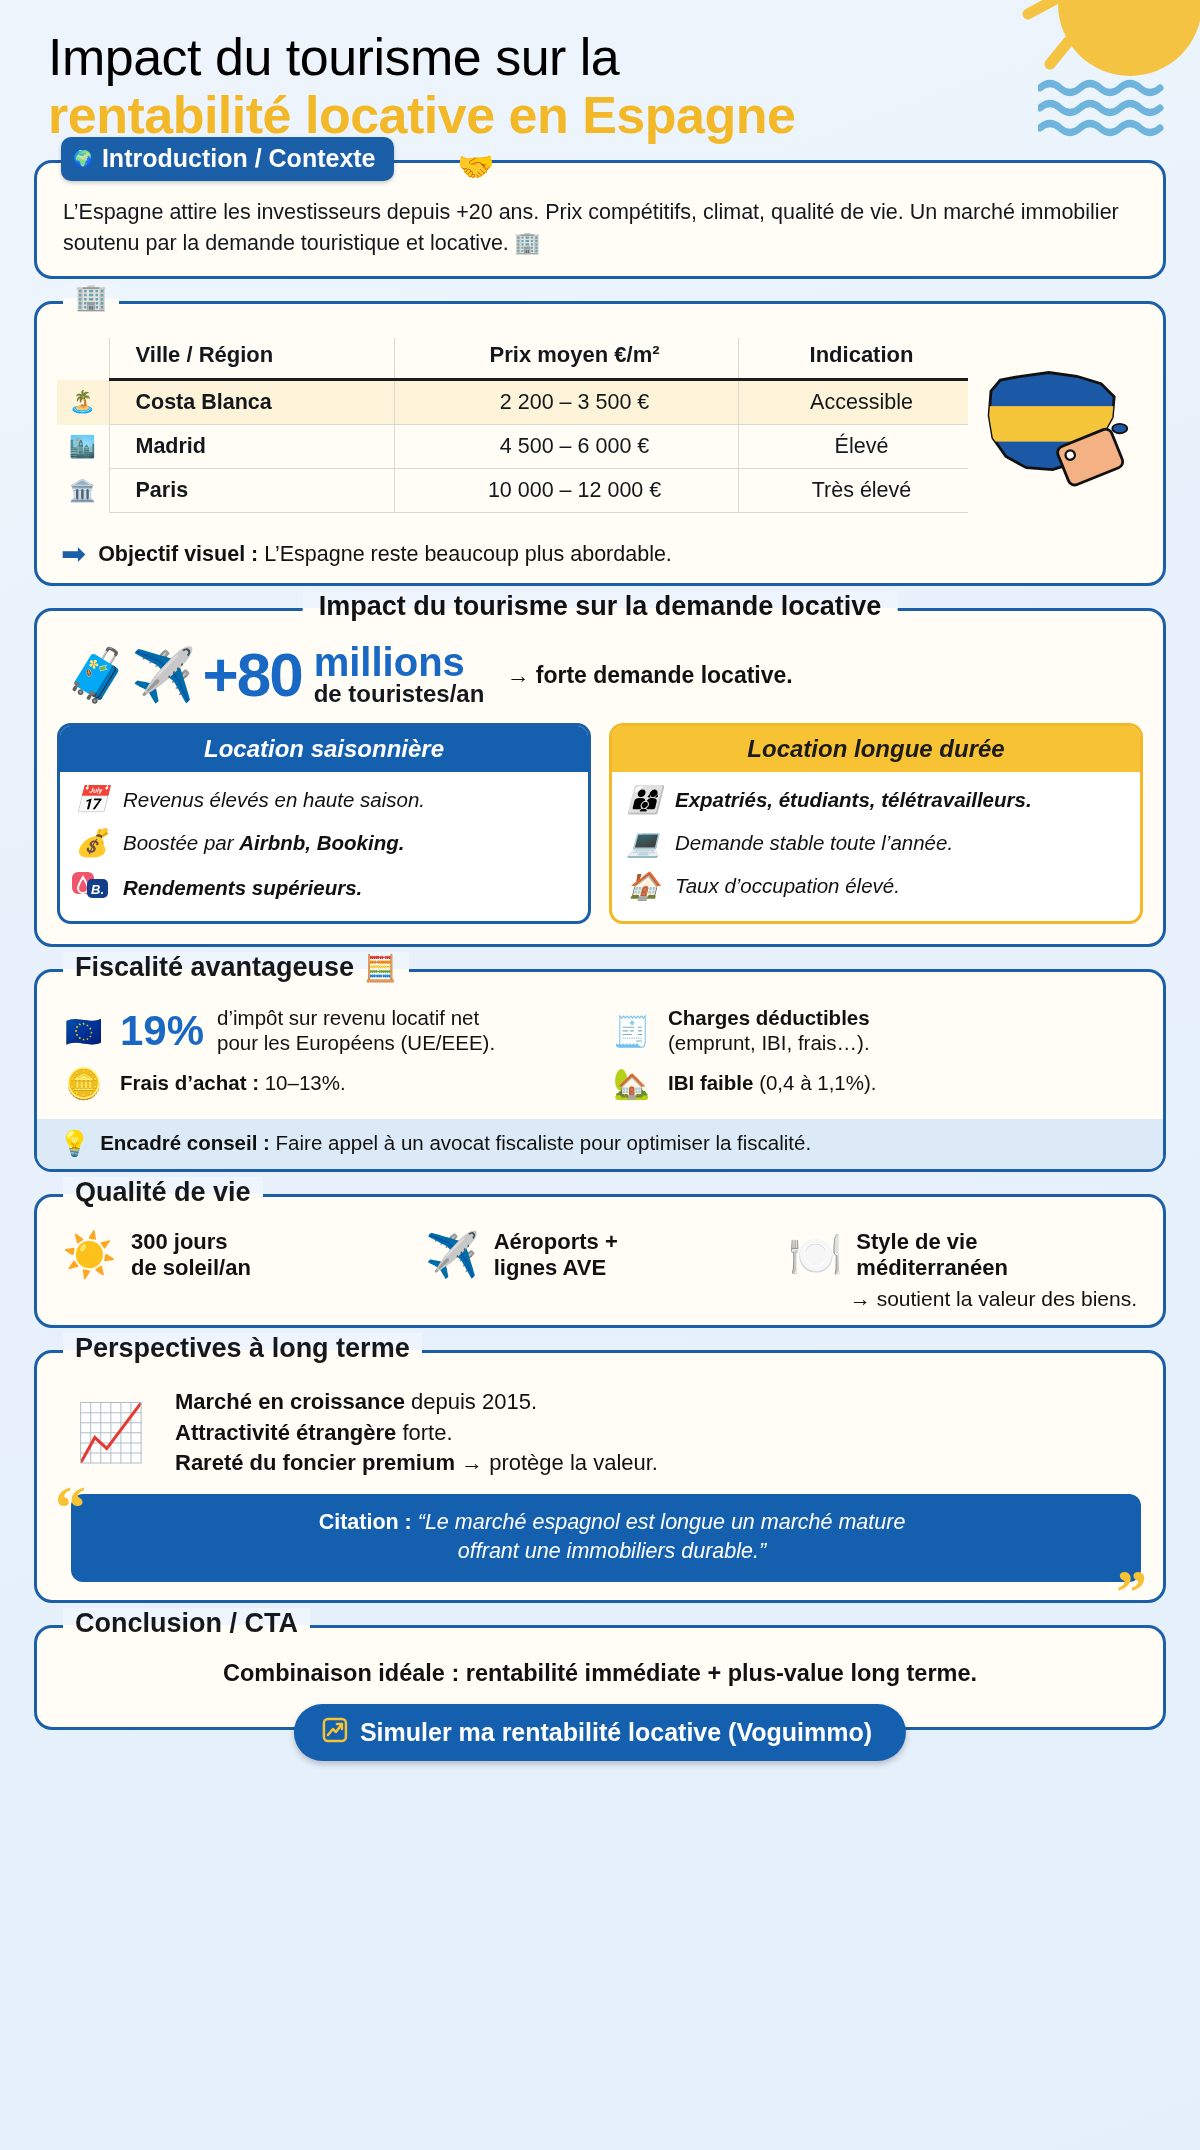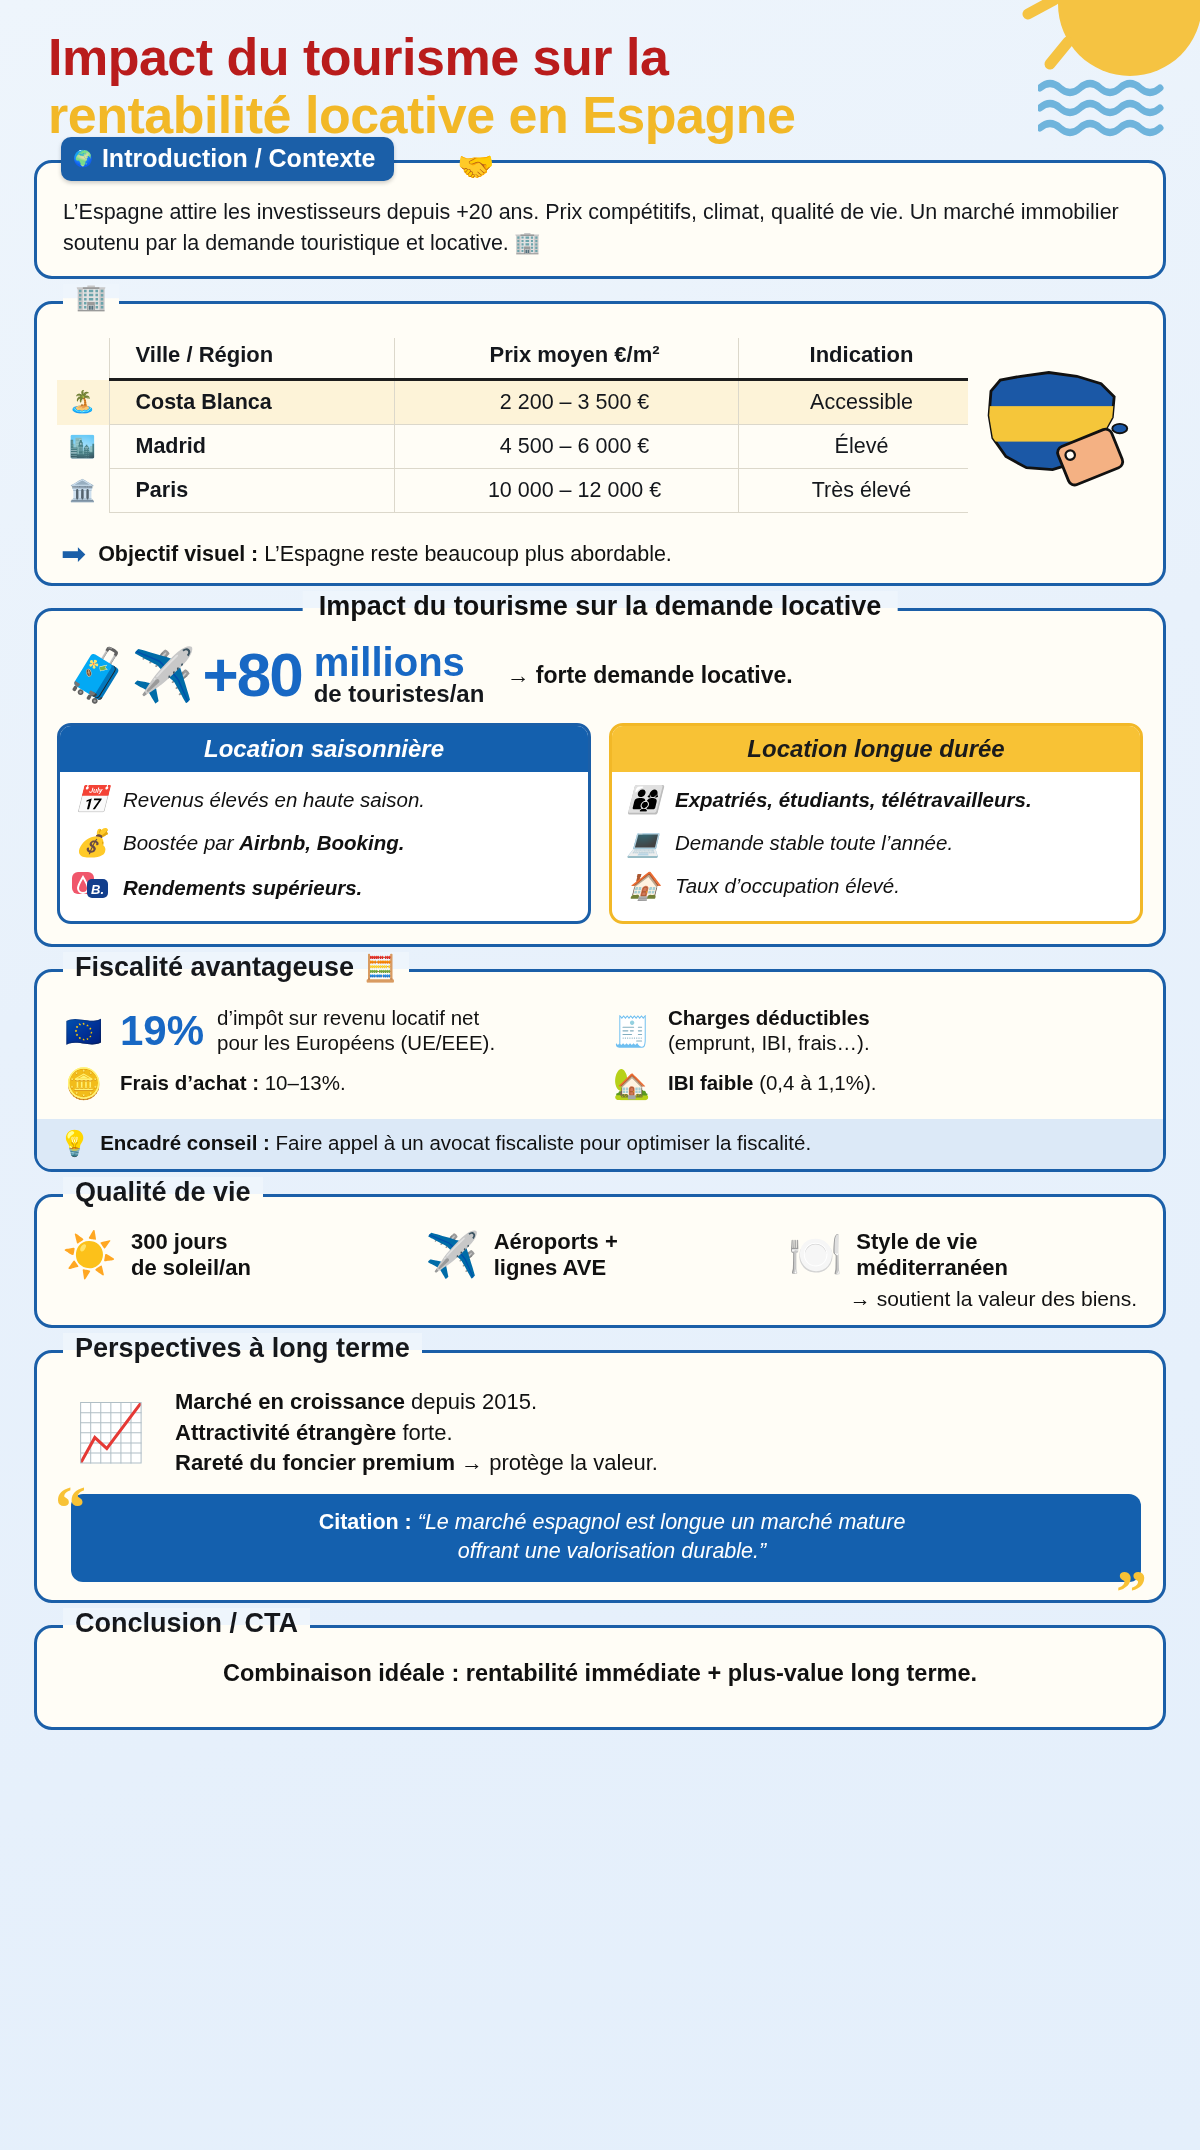--- a/index.html
+++ b/index.html
@@ -6,21 +6,21 @@
   body {
     width: 1200px; height: 2150px;
     font-family: "Liberation Sans", sans-serif;
     background: linear-gradient(160deg, #eef5fc 0%, #e8f1fb 40%, #e4effb 100%);
     position: relative; overflow: hidden;
     color: #111;
   }
 
   
   .header { position: relative; padding: 28px 0 10px 48px; height: 160px; }
-  .title-l1 { font-size: 52px; font-weight: 700; color: #b91c1c; letter-spacing: -0.5px; line-height: 1.12; }
+  .title-l1 { font-size: 52px; font-weight: 400; color: #000000; letter-spacing: -0.5px; line-height: 1.12; }
   .title-l2 { font-size: 52px; font-weight: 800; color: #F2B827; letter-spacing: -0.5px; line-height: 1.12; }
 
   .sun-deco { position: absolute; right: 0px; top: -58px; width: 230px; height: 200px; pointer-events: none; }
   .waves-deco { position: absolute; right: 32px; top: 78px; width: 130px; height: 60px; pointer-events: none; }
 
   
   .wrap { padding: 0 34px; }
   .card {
     position: relative;
     border: 3px solid #1B5FA8;
@@ -399,27 +399,37 @@
       <div class="persp-lines">
         <div><b>Marché en croissance</b><span> depuis 2015.</span></div>
         <div><b>Attractivité étrangère</b><span> forte.</span></div>
         <div><b>Rareté du foncier premium</b><span> → protège la valeur.</span></div>
       </div>
     </div>
 
     <div class="quote">
       <span class="q-open">“</span>
       <div class="line"><b>Citation :</b><span> “Le marché espagnol est longue un marché mature</span></div>
-      <div class="line">offrant une valorisation durable.”</div>
+      <div class="line">offrant une immobiliers durable.”</div>
       <span class="q-close">”</span>
     </div>
   </div>
 
   <div class="card" style="margin-bottom:50px">
     <div class="sec-head">
       <span class="txt">Conclusion / CTA</span>
     </div>
     <div class="concl-body">
       <div class="concl-txt">Combinaison idéale : rentabilité immédiate + plus-value long terme.</div>
     </div>
+    <div class="cta">
+      <span class="ic">
+        <svg width="26" height="26" viewBox="0 0 26 26">
+          <rect x="2" y="2" width="22" height="22" rx="4" fill="none" stroke="#F8C235" stroke-width="2.5"></rect>
+          <polyline points="6,18 11,12 14,15 20,7" fill="none" stroke="#F8C235" stroke-width="2.5" stroke-linecap="round" stroke-linejoin="round"></polyline>
+          <polyline points="15,7 20,7 20,12" fill="none" stroke="#F8C235" stroke-width="2.5" stroke-linecap="round" stroke-linejoin="round"></polyline>
+        </svg>
+      </span>
+      <span class="tx">Simuler ma rentabilité locative (Voguimmo)</span>
+    </div>
   </div>
 
 </div>
 
 </body></html>

